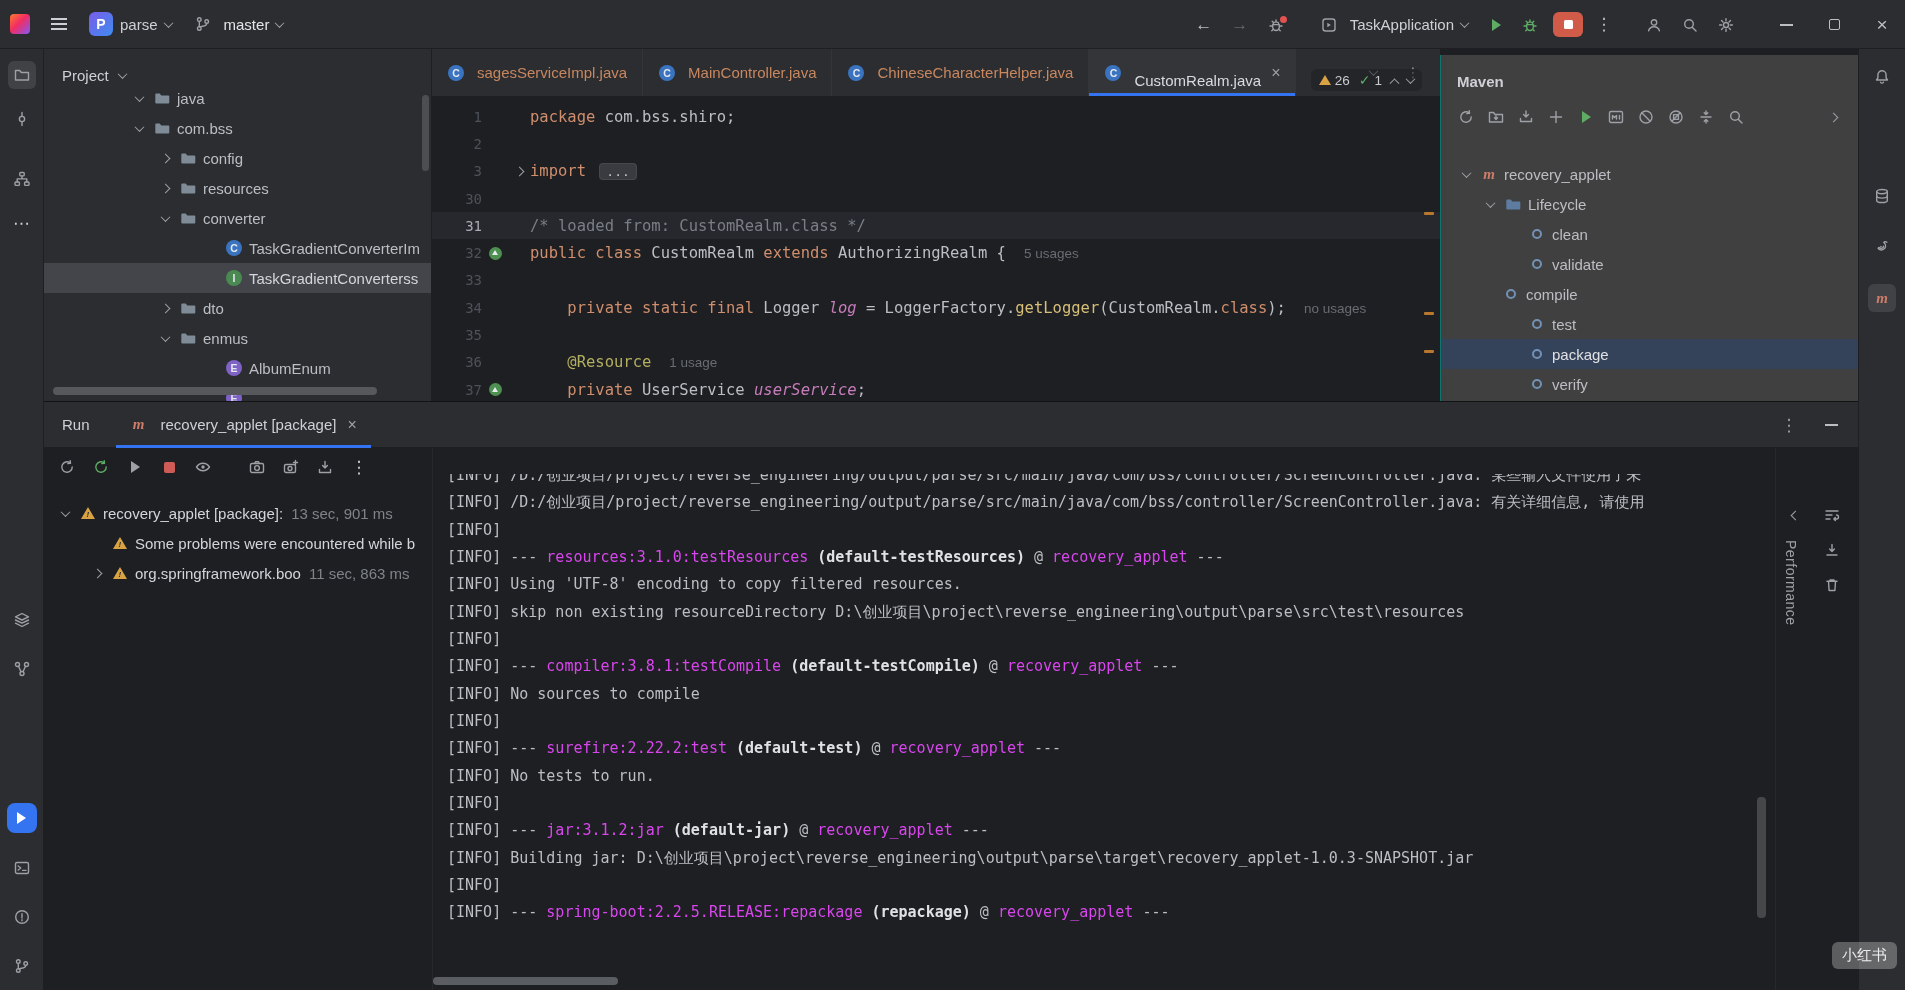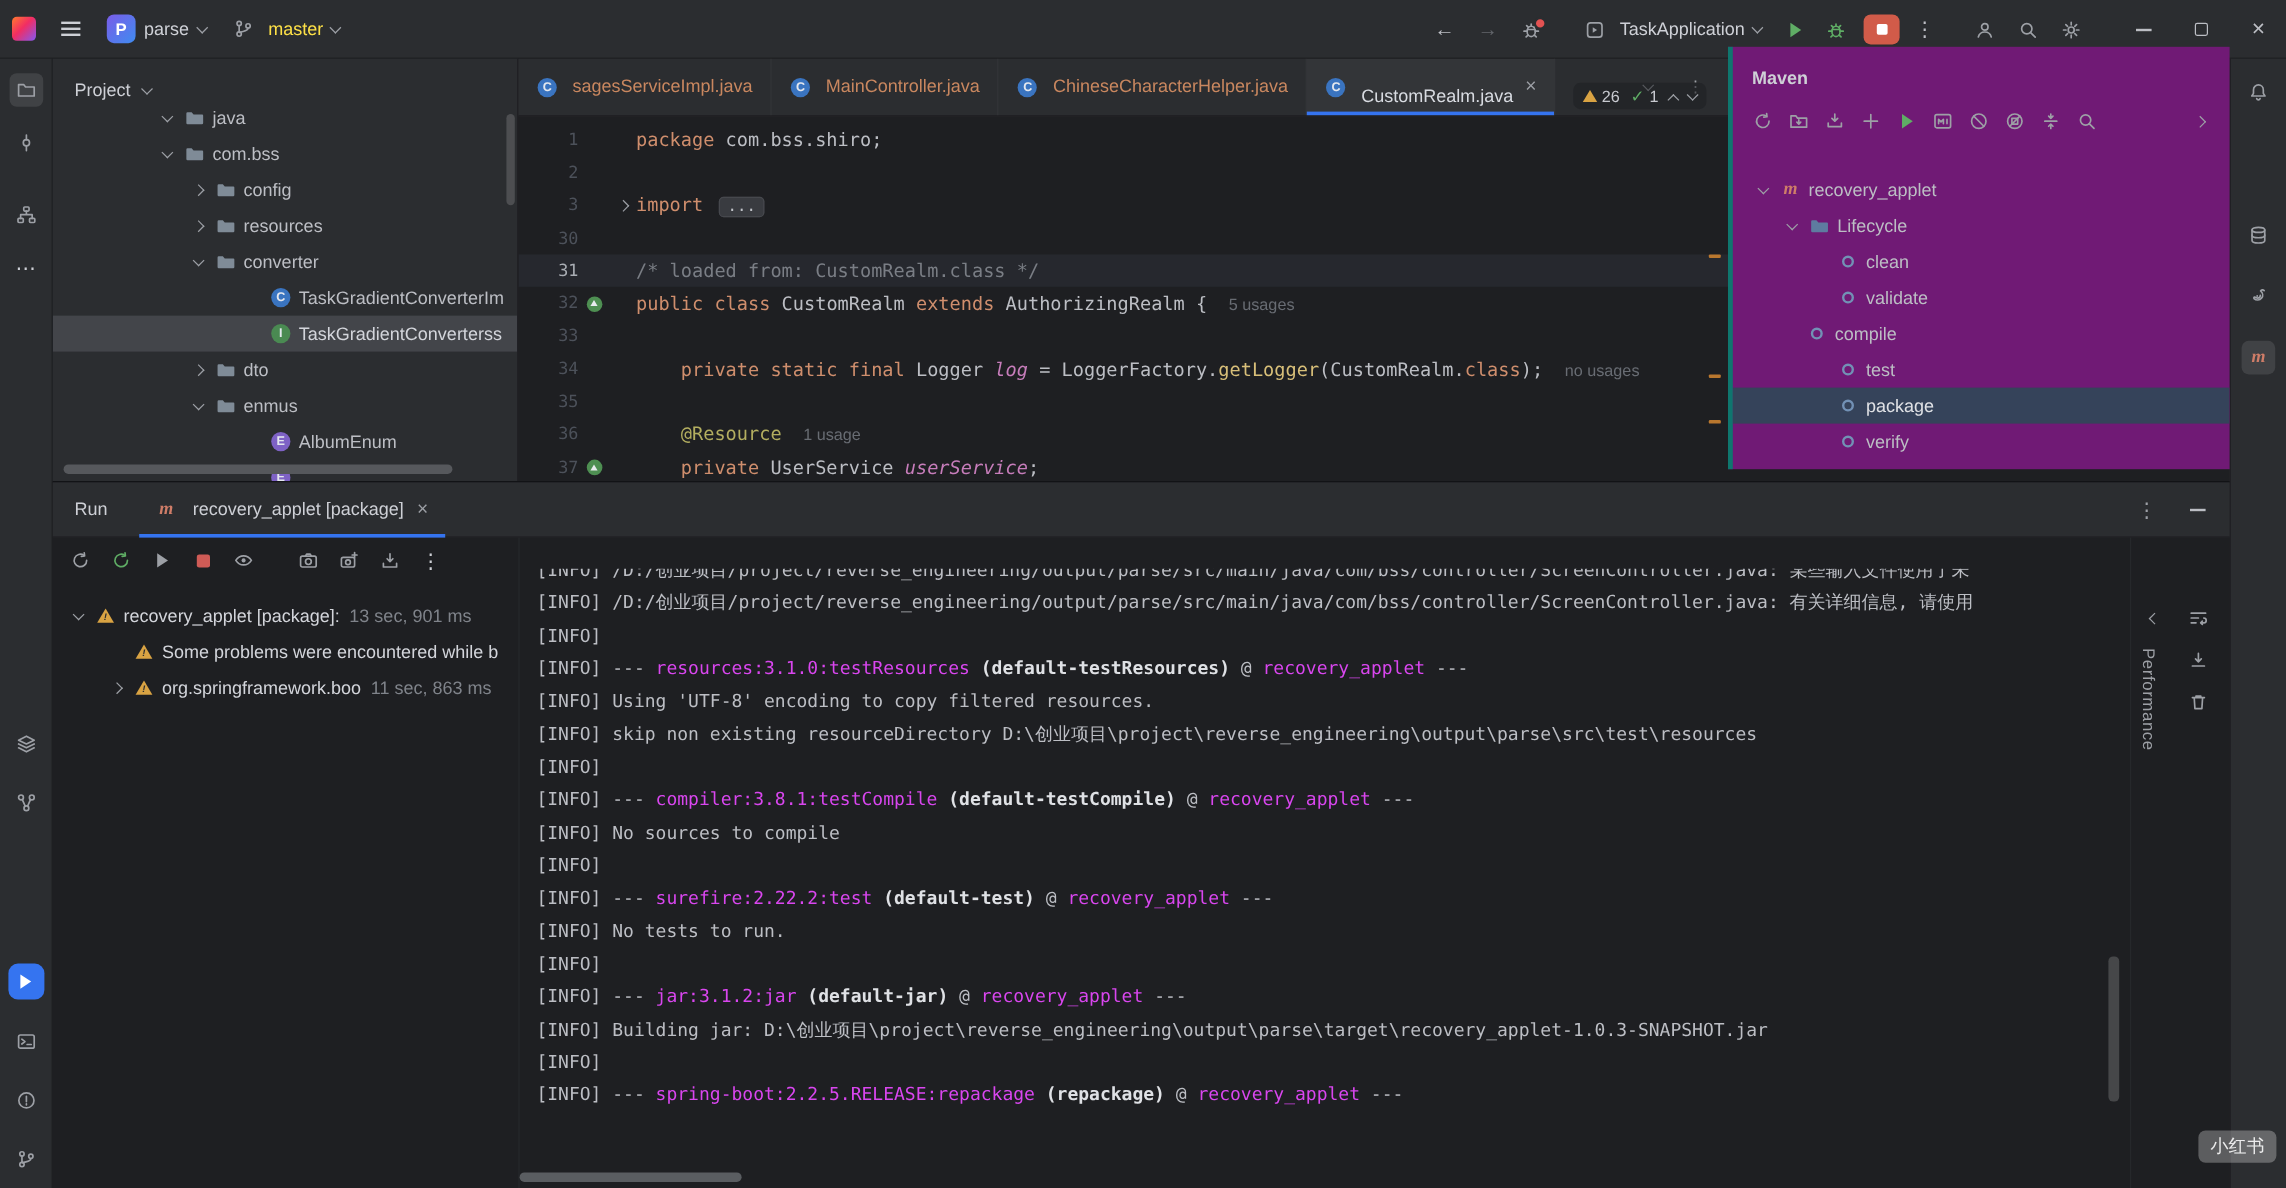--- a/index.html
+++ b/index.html
@@ -105,21 +105,21 @@
   .tk-method{color:#d8bf79;}
   .tk-ann{color:#b3ae60;}
   .tk-inlay{color:#686c73;font-family:"Liberation Sans",sans-serif;font-size:13.5px;padding-left:18px;}
   .tk-fold{background:#393b40;border:1px solid #46484d;border-radius:4px;padding:0 6px;margin-left:4px;color:#bfc2c8;font-size:13px;}
   .insp-widget{position:absolute;right:18px;top:20px;display:flex;align-items:center;gap:9px;font-size:13.5px;color:#c8cad0;
     background:rgba(30,31,34,.55);padding:3px 8px;border-radius:6px;}
   .insp-widget .ok{color:#5fad65;font-size:14px;}
   .stripe-mark{position:absolute;right:6px;width:10px;height:3px;background:#b9772e;border-radius:1px;}
 
   
-  .maven-panel{position:absolute;left:1440px;top:39px;width:418px;height:352px;background:#701a75;border-left:4px solid #0f766e;overflow:hidden;}
+  .maven-panel{position:absolute;left:1440px;top:55px;width:418px;height:352px;background:#404040;border-left:1px solid #0f766e;overflow:hidden;}
   .mv-header{height:44px;display:flex;align-items:center;padding:8px 0 0 16px;font-weight:700;color:#ced0d6;}
   .mv-toolbar{height:36px;display:flex;align-items:center;padding:0 12px;gap:2px;}
   .mv-icons{display:flex;gap:4px;align-items:center;}
   .tb-icon{width:26px;height:26px;display:flex;align-items:center;justify-content:center;border:none;background:transparent;border-radius:5px;color:#9da0a6;}
   .push{margin-left:auto;}
   .mv-tree{margin-top:24px;}
 
   
   .run-panel{position:absolute;left:44px;top:401px;width:1814px;height:589px;background:#1e1f22;border-top:1px solid #111214;}
   .run-header{position:absolute;left:0;top:0;right:0;height:46px;background:#2b2d30;border-bottom:1px solid #1e1f22;display:flex;align-items:center;padding-left:18px;}
@@ -168,21 +168,21 @@
       </button>
       <button class="tb-btn">
         <span class="icon" id="tb-branch-ic">
             <svg viewBox="0 0 16 16" width="16" height="16">
               <circle cx="4.3" cy="3.6" r="1.8" stroke="#9da0a6" stroke-width="1.4" fill="none" stroke-linecap="round" stroke-linejoin="round"></circle>
               <circle cx="4.3" cy="12.4" r="1.8" stroke="#9da0a6" stroke-width="1.4" fill="none" stroke-linecap="round" stroke-linejoin="round"></circle>
               <circle cx="11.7" cy="5.6" r="1.8" stroke="#9da0a6" stroke-width="1.4" fill="none" stroke-linecap="round" stroke-linejoin="round"></circle>
               <path d="M4.3 5.4v5.2M11.7 7.4c0 3-4.5 2.4-7 3.6" stroke="#9da0a6" stroke-width="1.4" fill="none" stroke-linecap="round" stroke-linejoin="round"></path>
             </svg>
           </span>
-        <span style="color:#fde047;">master</span>
+        <span style="color:#e5e5e5;">master</span>
         <i class="chev cd"></i>
       </button>
     </div>
     <div class="tb-right">
       <button class="tb-ic">←</button>
       <button class="tb-ic dim">→</button>
       <button class="tb-ic reddot" id="tb-bug-ic">
           <svg viewBox="0 0 16 16" width="16" height="16">
             <ellipse cx="8" cy="9.2" rx="3.4" ry="4.3" stroke="#9da0a6" stroke-width="1.4" fill="none" stroke-linecap="round" stroke-linejoin="round"></ellipse>
             <path d="M8 4.9V3M5.7 5.8 4.2 4.3M10.3 5.8l1.5-1.5M4.6 9H2M14 9h-2.6M5.4 12.2 3.8 13.8M10.6 12.2l1.6 1.6M5 7.6h6" stroke="#9da0a6" stroke-width="1.4" fill="none" stroke-linecap="round" stroke-linejoin="round"></path>

